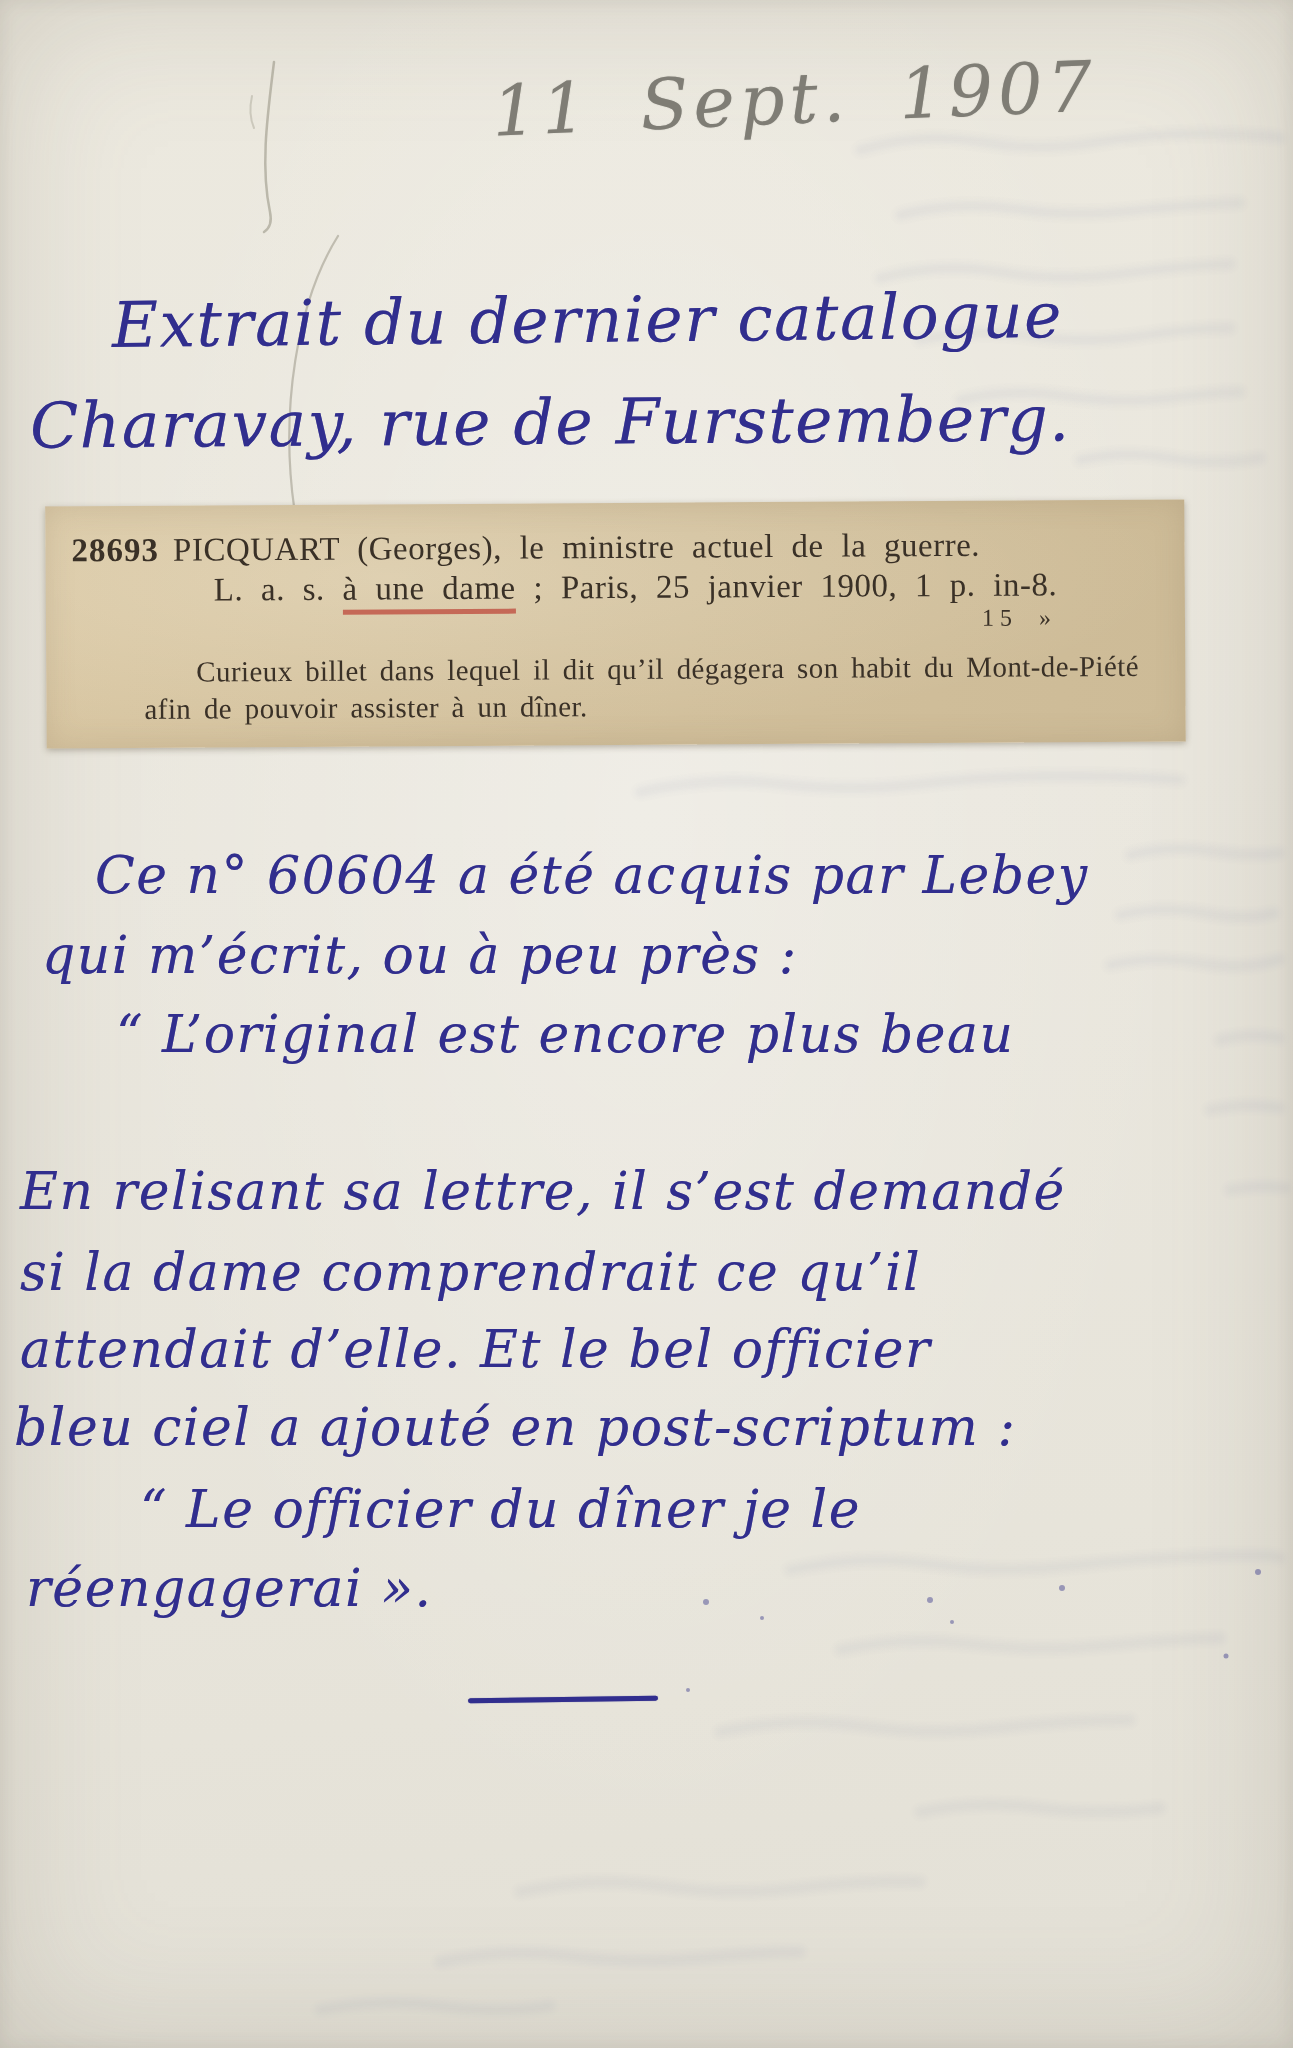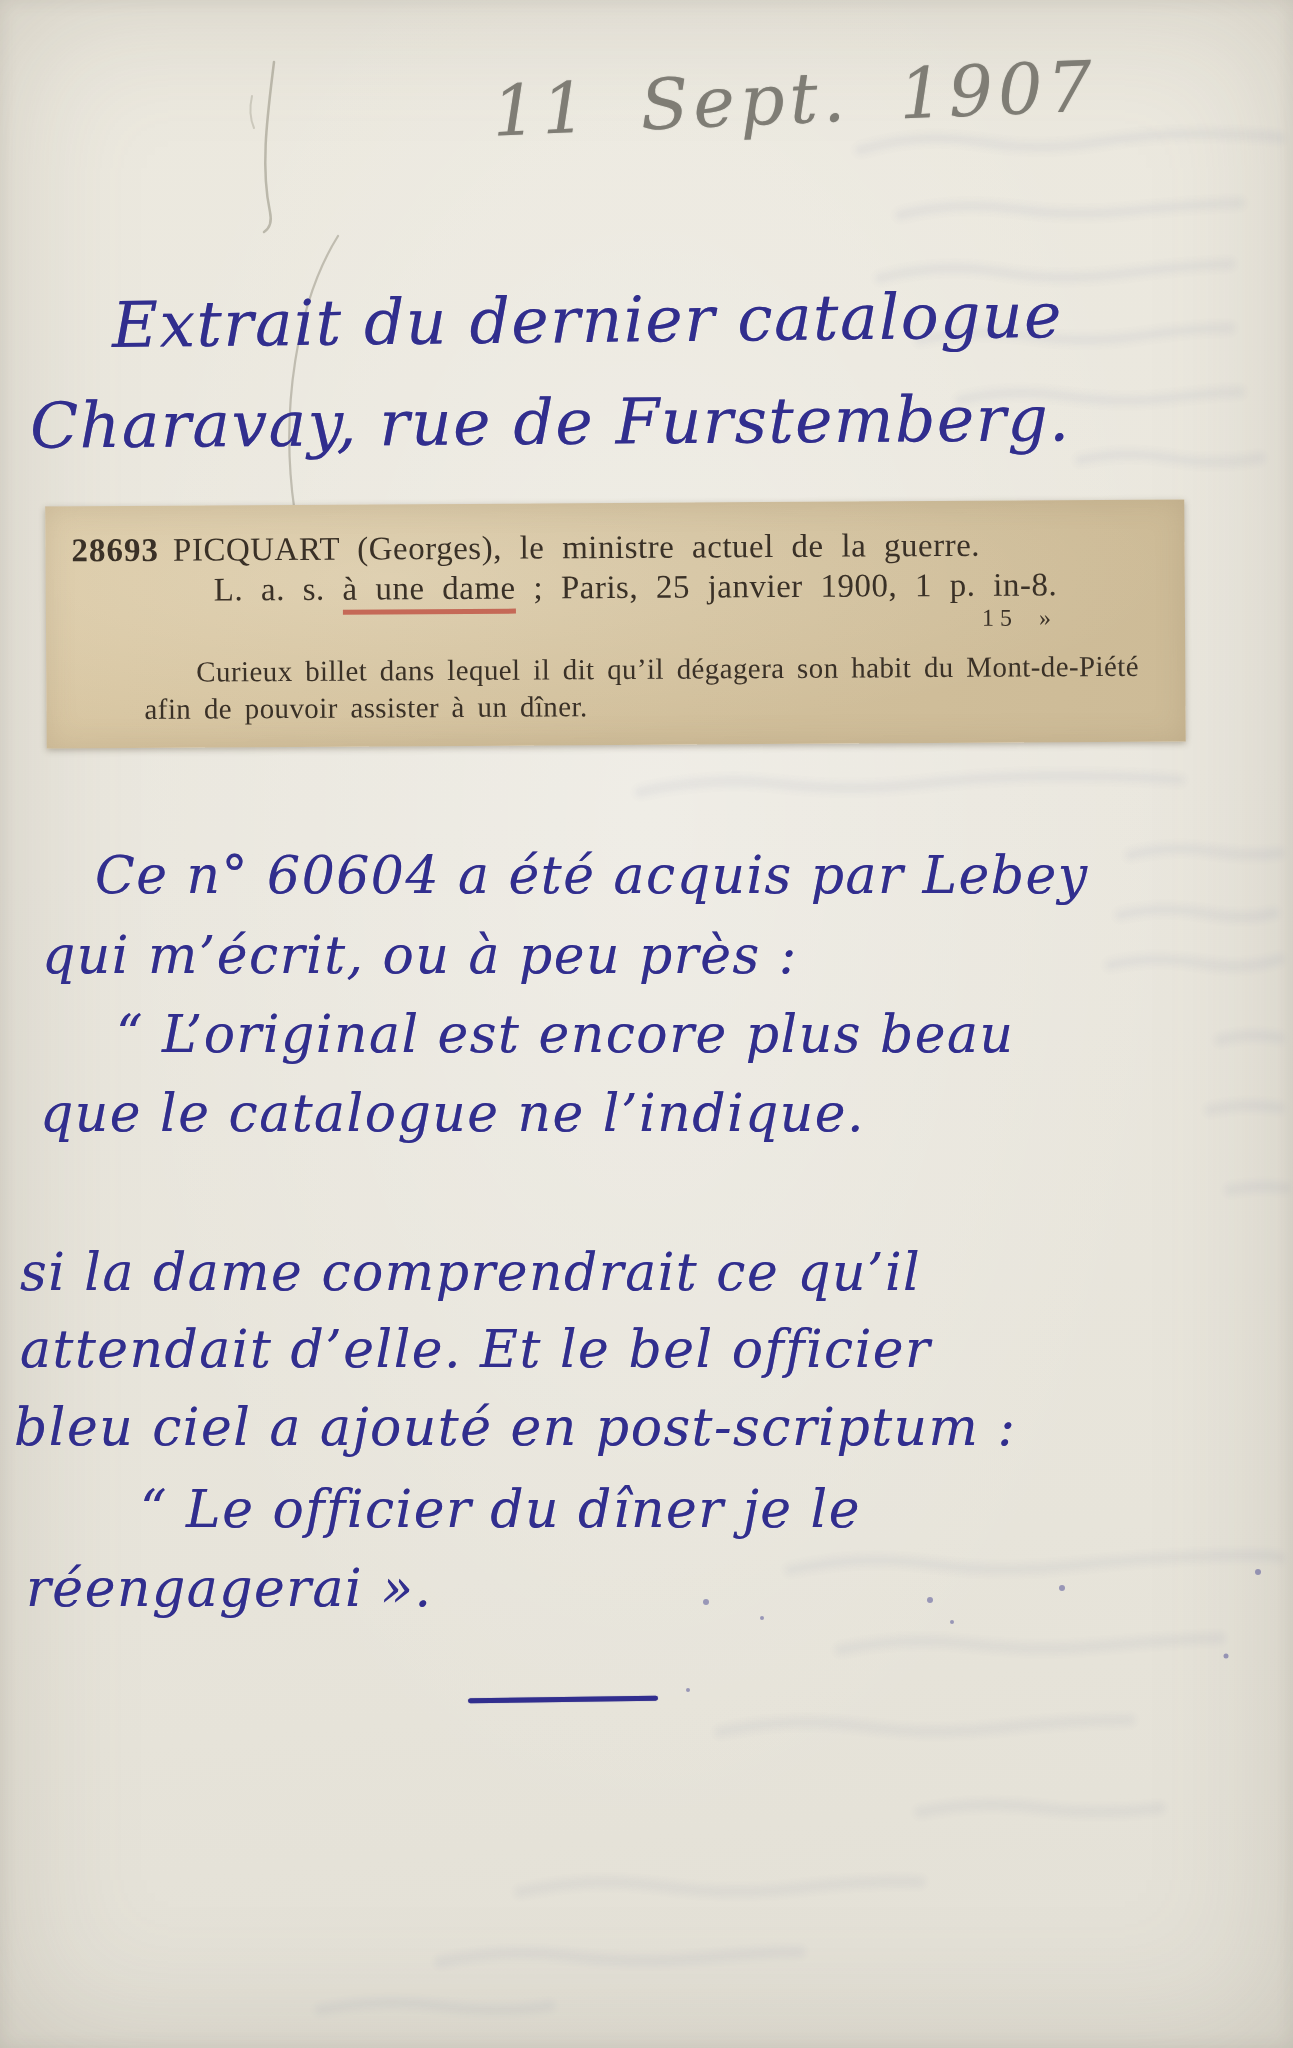--- a/index.html
+++ b/index.html
@@ -131,21 +131,21 @@
     <div class="clip-line clip-l2">
       <span>L. a. s. </span><span class="red-underline">à une dame</span><span> ; Paris, 25 janvier 1900, 1 p. in-8.</span>
     </div>
     <div class="clip-line clip-price">15 »</div>
     <div class="clip-note">Curieux billet dans lequel il dit qu’il dégagera son habit du Mont-de-Piété afin de pouvoir assister à un dîner.</div>
   </div>
 
   <div class="hand bodyline" style="top:845px;left:95px;">Ce n° 60604 a été acquis par Lebey</div>
   <div class="hand bodyline" style="top:925px;left:42px;">qui m’écrit, ou à peu près :</div>
   <div class="hand bodyline" style="top:1004px;left:116px;">“ L’original est encore plus beau</div>
-  <div class="hand bodyline" style="top:1083px;left:40px;">que le catalogue ne l’indique.</div>
+  <div class="hand bodyline" style="top:1161px;left:20px;">En relisant sa lettre, il s’est demandé</div>
   <div class="hand bodyline" style="top:1242px;left:20px;">si la dame comprendrait ce qu’il</div>
   <div class="hand bodyline" style="top:1319px;left:20px;">attendait d’elle. Et le bel officier</div>
   <div class="hand bodyline" style="top:1397px;left:14px;">bleu ciel a ajouté en post-scriptum :</div>
   <div class="hand bodyline" style="top:1479px;left:140px;">“ Le officier du dîner je le</div>
   <div class="hand bodyline" style="top:1558px;left:26px;">réengagerai ».</div>
 
   <svg class="overlay" width="1293" height="2048" viewBox="0 0 1293 2048">
     <g fill="#3a3a8c" opacity="0.45">
       <circle cx="706" cy="1602" r="3"></circle>
       <circle cx="762" cy="1618" r="2"></circle>

